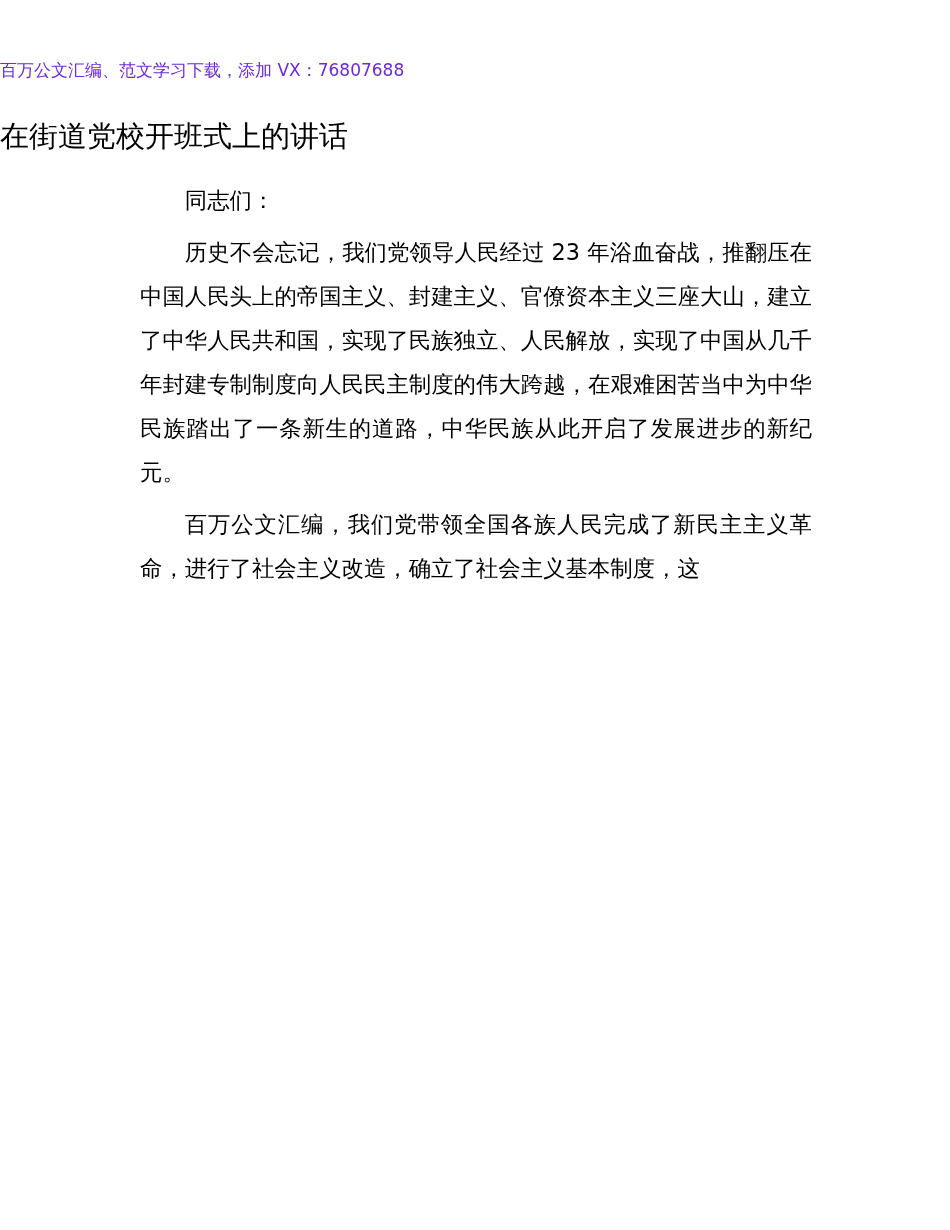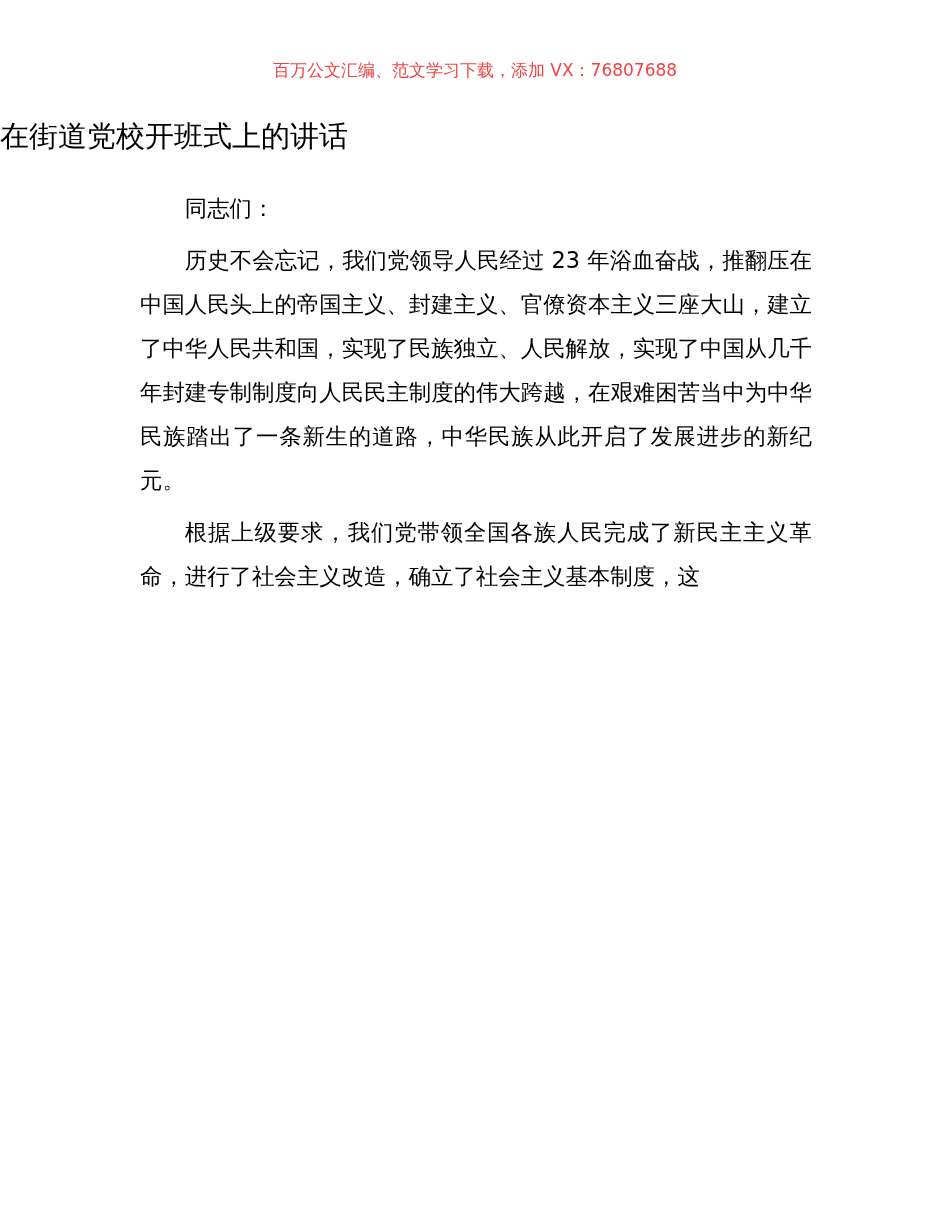--- a/index.html
+++ b/index.html
@@ -21,41 +21,41 @@
       top: 0;
       width: 950px;
       height: 1230px;
       background: #ffffff;
     }
     .watermark {
       position: absolute;
       top: 56px;
       left: 0;
       width: 950px;
-      text-align: center;
+      text-align: left;
       font-size: 17px;
       line-height: 28px;
-      color: #ef4444;
+      color: #6d28d9;
       white-space: nowrap;
     }
     .title {
       position: absolute;
       top: 112px;
       left: 0;
       width: 950px;
       text-align: left;
       font-size: 29px;
       line-height: 48px;
       color: #000000;
       white-space: nowrap;
     }
     .body {
       position: absolute;
       left: 140px;
-      top: 186px;
+      top: 178px;
       width: 672px;
       font-size: 22.4px;
       line-height: 44px;
       text-align: justify;
       text-justify: inter-character;
     }
     .body p {
       margin: 0;
       text-indent: 2em;
     }
@@ -68,15 +68,15 @@
   </style>
 </head>
 <body>
 
 <div class="page">
   <div class="watermark">百万公文汇编、范文学习下载，添加 VX：76807688</div>
   <div class="title">在街道党校开班式上的讲话</div>
   <div class="body">
     <p class="salutation">同志们：</p>
     <p class="para">历史不会忘记，我们党领导人民经过 23 年浴血奋战，推翻压在中国人民头上的帝国主义、封建主义、官僚资本主义三座大山，建立了中华人民共和国，实现了民族独立、人民解放，实现了中国从几千年封建专制制度向人民民主制度的伟大跨越，在艰难困苦当中为中华民族踏出了一条新生的道路，中华民族从此开启了发展进步的新纪元。</p>
-    <p class="para">根据上级要求，我们党带领全国各族人民完成了新民主主义革命，进行了社会主义改造，确立了社会主义基本制度，这</p>
+    <p class="para">百万公文汇编，我们党带领全国各族人民完成了新民主主义革命，进行了社会主义改造，确立了社会主义基本制度，这</p>
   </div>
 </div>
 
 </body></html>

